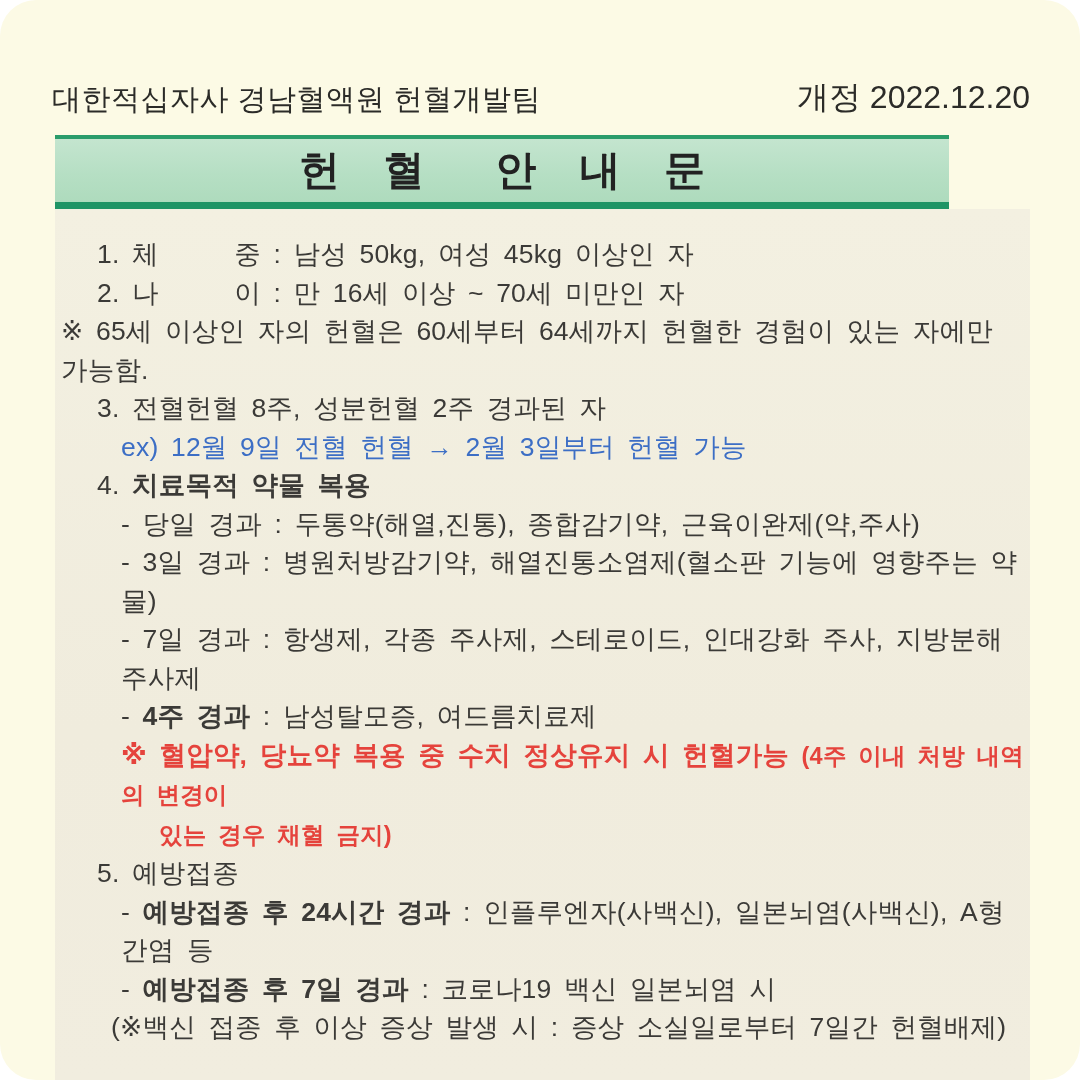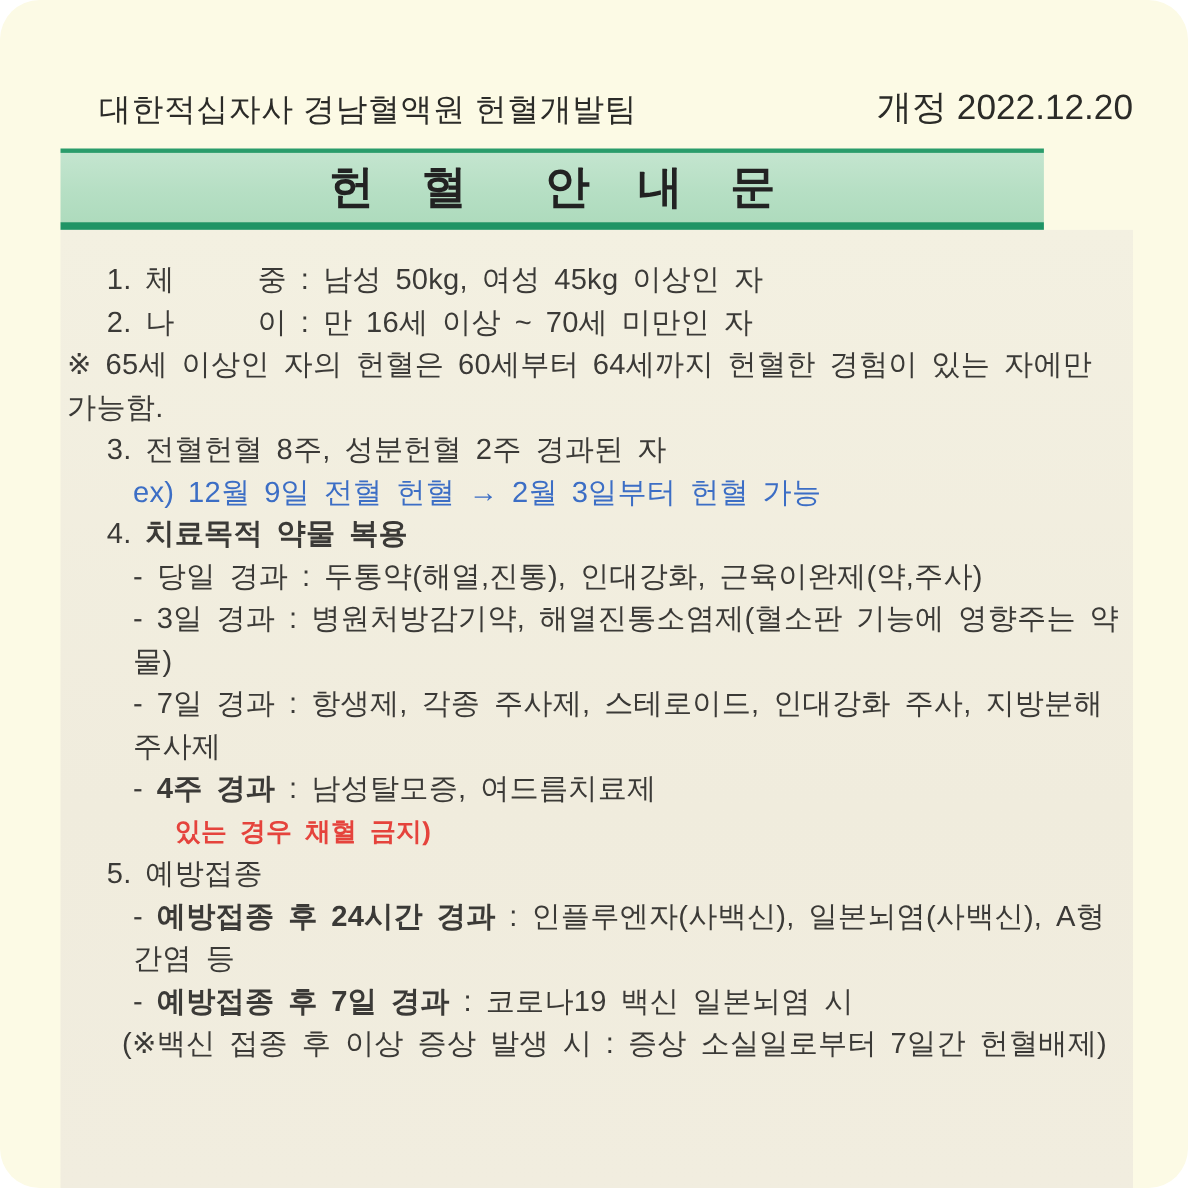--- a/index.html
+++ b/index.html
@@ -9,21 +9,21 @@
     background:#fcfae5;
     border-radius:36px;
     overflow:hidden;
     font-family:"Liberation Sans","DejaVu Sans",sans-serif;
   }
   .top-header{
     position:absolute;left:52px;top:76px;right:50px;
     display:flex;justify-content:space-between;align-items:flex-end;
   }
   .team-name{
-    font-size:29px;color:#2b2b28;letter-spacing:.5px;font-weight:500;margin-left:38px;
+    font-size:29px;color:#2b2b28;letter-spacing:.5px;font-weight:500;
   }
   .revision{
     font-size:32px;color:#2b2b28;
   }
   .banner{
     position:absolute;left:55px;top:135px;width:894px;height:63px;
     background:linear-gradient(180deg,#c4e5cf 0%,#b6dfc4 55%,#aedbbd 100%);
     border-top:4px solid #2a9c6b;
     border-bottom:7px solid #1f9465;
     display:flex;align-items:center;justify-content:center;
@@ -68,24 +68,25 @@
   </div>
 
   <div class="paper">
     <div>
         <div class="line" style="padding-left: 42px;"><span>1. 체      중 : 남성 50kg, 여성 45kg 이상인 자</span></div>
         <div class="line" style="padding-left: 42px;"><span>2. 나      이 : 만 16세 이상 ~ 70세 미만인 자</span></div>
         <div class="line" style="padding-left: 6px;"><span>※ 65세 이상인 자의 헌혈은 60세부터 64세까지 헌혈한 경험이 있는 자에만 가능함.</span></div>
         <div class="line" style="padding-left: 42px;"><span>3. 전혈헌혈 8주, 성분헌혈 2주 경과된 자</span></div>
         <div class="line" style="padding-left: 66px;"><span class="c-blue">ex) 12월 9일 전혈 헌혈 → 2월 3일부터 헌혈 가능</span></div>
         <div class="line" style="padding-left: 42px;"><span>4. </span><span class="bold">치료목적 약물 복용</span></div>
-        <div class="line" style="padding-left: 66px;"><span>- 당일 경과 : 두통약(해열,진통), 인대강화, 근육이완제(약,주사)</span></div>
+        <div class="line" style="padding-left: 66px;"><span>- 당일 경과 : 두통약(해열,진통), 종합감기약, 근육이완제(약,주사)</span></div>
         <div class="line" style="padding-left: 66px;"><span>- 3일 경과 : 병원처방감기약, 해열진통소염제(혈소판 기능에 영향주는 약물)</span></div>
         <div class="line" style="padding-left: 66px;"><span>- 7일 경과 : 항생제, 각종 주사제, 스테로이드, 인대강화 주사, 지방분해 주사제</span></div>
         <div class="line" style="padding-left: 66px;"><span>- </span><span class="bold">4주 경과</span><span> : 남성탈모증, 여드름치료제</span></div>
+        <div class="line" style="padding-left: 66px;"><span class="bold c-red">※ 혈압약, 당뇨약 복용 중 수치 정상유지 시 헌혈가능 </span><span class="bold c-red small">(4주 이내 처방 내역의 변경이</span></div>
         <div class="line" style="padding-left: 104px;"><span class="bold c-red small">있는 경우 채혈 금지)</span></div>
         <div class="line" style="padding-left: 42px;"><span>5. 예방접종</span></div>
         <div class="line" style="padding-left: 66px;"><span>- </span><span class="bold">예방접종 후 24시간 경과</span><span> : 인플루엔자(사백신), 일본뇌염(사백신), A형 간염 등</span></div>
         <div class="line" style="padding-left: 66px;"><span>- </span><span class="bold">예방접종 후 7일 경과</span><span> : 코로나19 백신 일본뇌염 시</span></div>
         <div class="line" style="padding-left: 56px;"><span>(※백신 접종 후 이상 증상 발생 시 : 증상 소실일로부터 7일간 헌혈배제)</span></div>
       </div>
   </div>
 
 </div>
 

